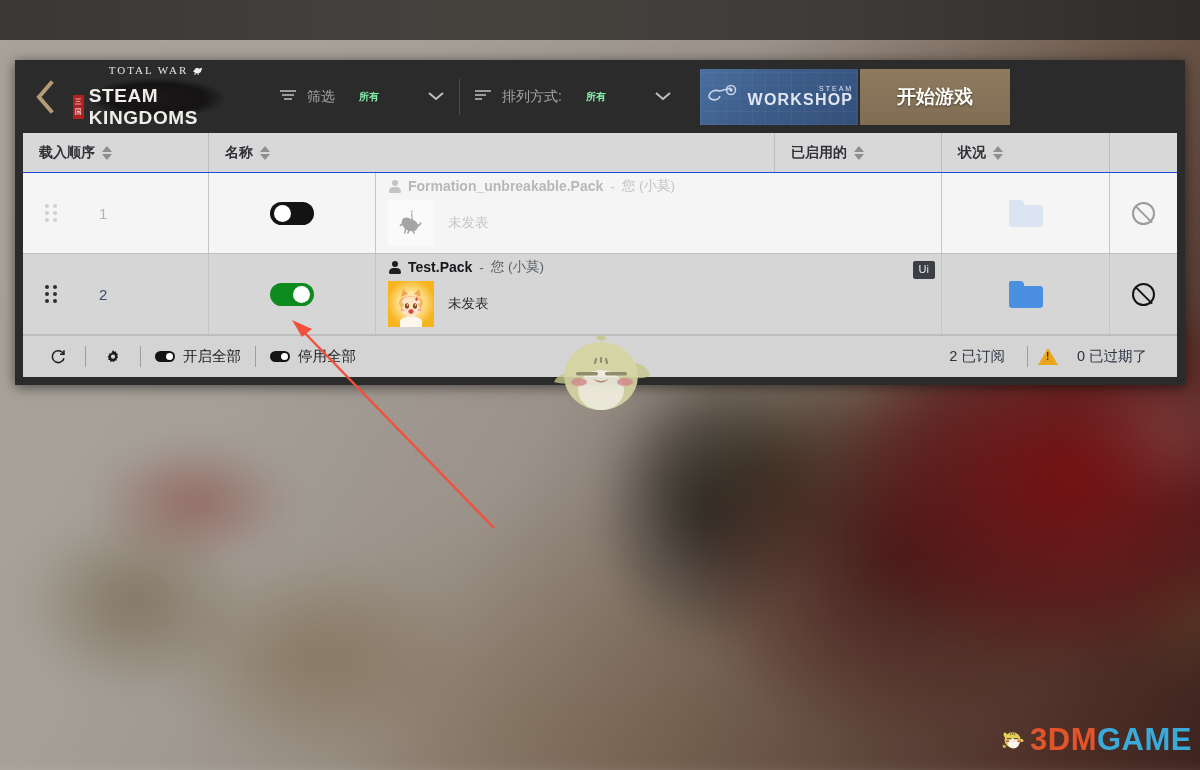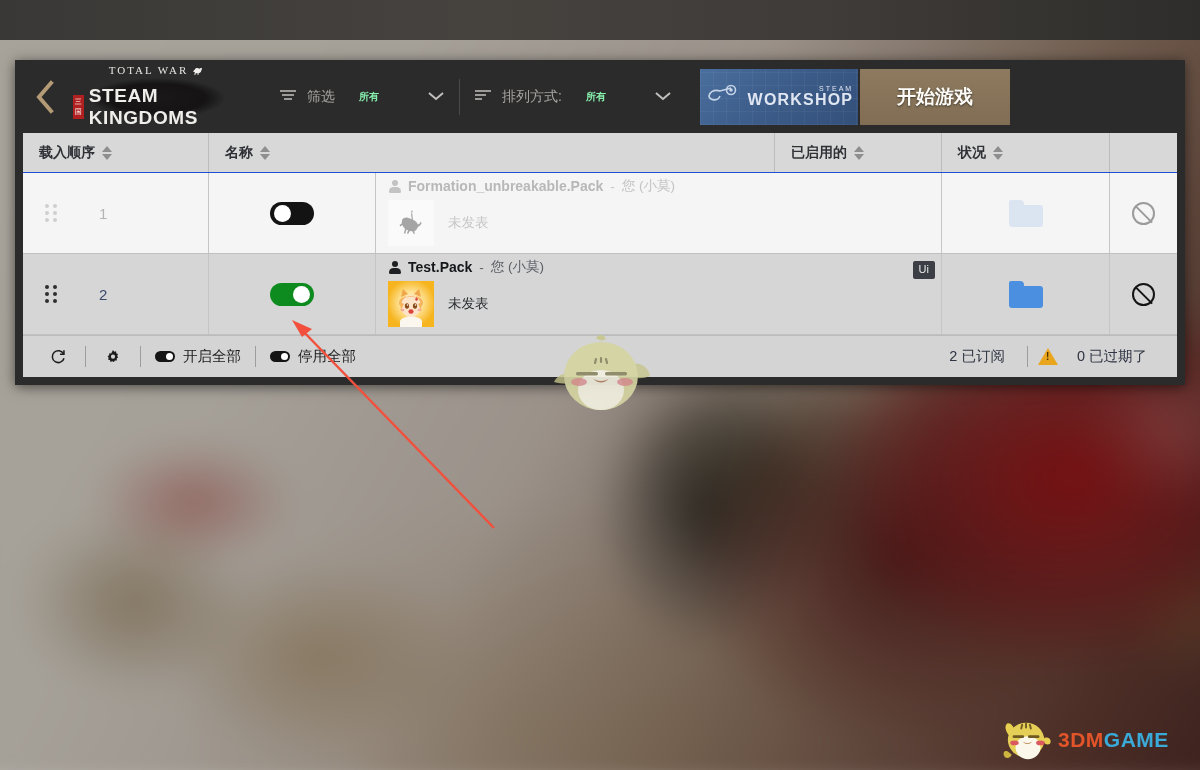--- a/index.html
+++ b/index.html
@@ -224,21 +224,21 @@
     content: "!"; position: absolute; left: -2px; top: 4px; width: 4px;
     color: #4a3300; font-size: 10px; font-weight: bold; line-height: 1;
   }
 
   
   .arrow-svg { position: absolute; left: 0; top: 0; width: 1200px; height: 770px; z-index: 50; pointer-events: none; }
 
   
   .bird-wm { position: absolute; left: 548px; top: 332px; width: 106px; height: 82px; z-index: 35; opacity: .92; }
   .brand-wm { position: absolute; left: 1002px; top: 716px; width: 190px; height: 48px; z-index: 35; display: flex; align-items: center; gap: 6px; }
-  .brand-text { font-size: 21px; font-weight: bold; letter-spacing: .5px; font-family: "Liberation Sans", sans-serif; }
+  .brand-text { font-size: 31px; font-weight: bold; letter-spacing: .5px; font-family: "Liberation Sans", sans-serif; }
   .b-3dm { color: #e2542a; }
   .b-game { color: #3aaad8; }
 </style>
 </head>
 <body>
 
 <div id="root">
 
   <div class="bg"></div>
   <div class="bg-top"></div>

